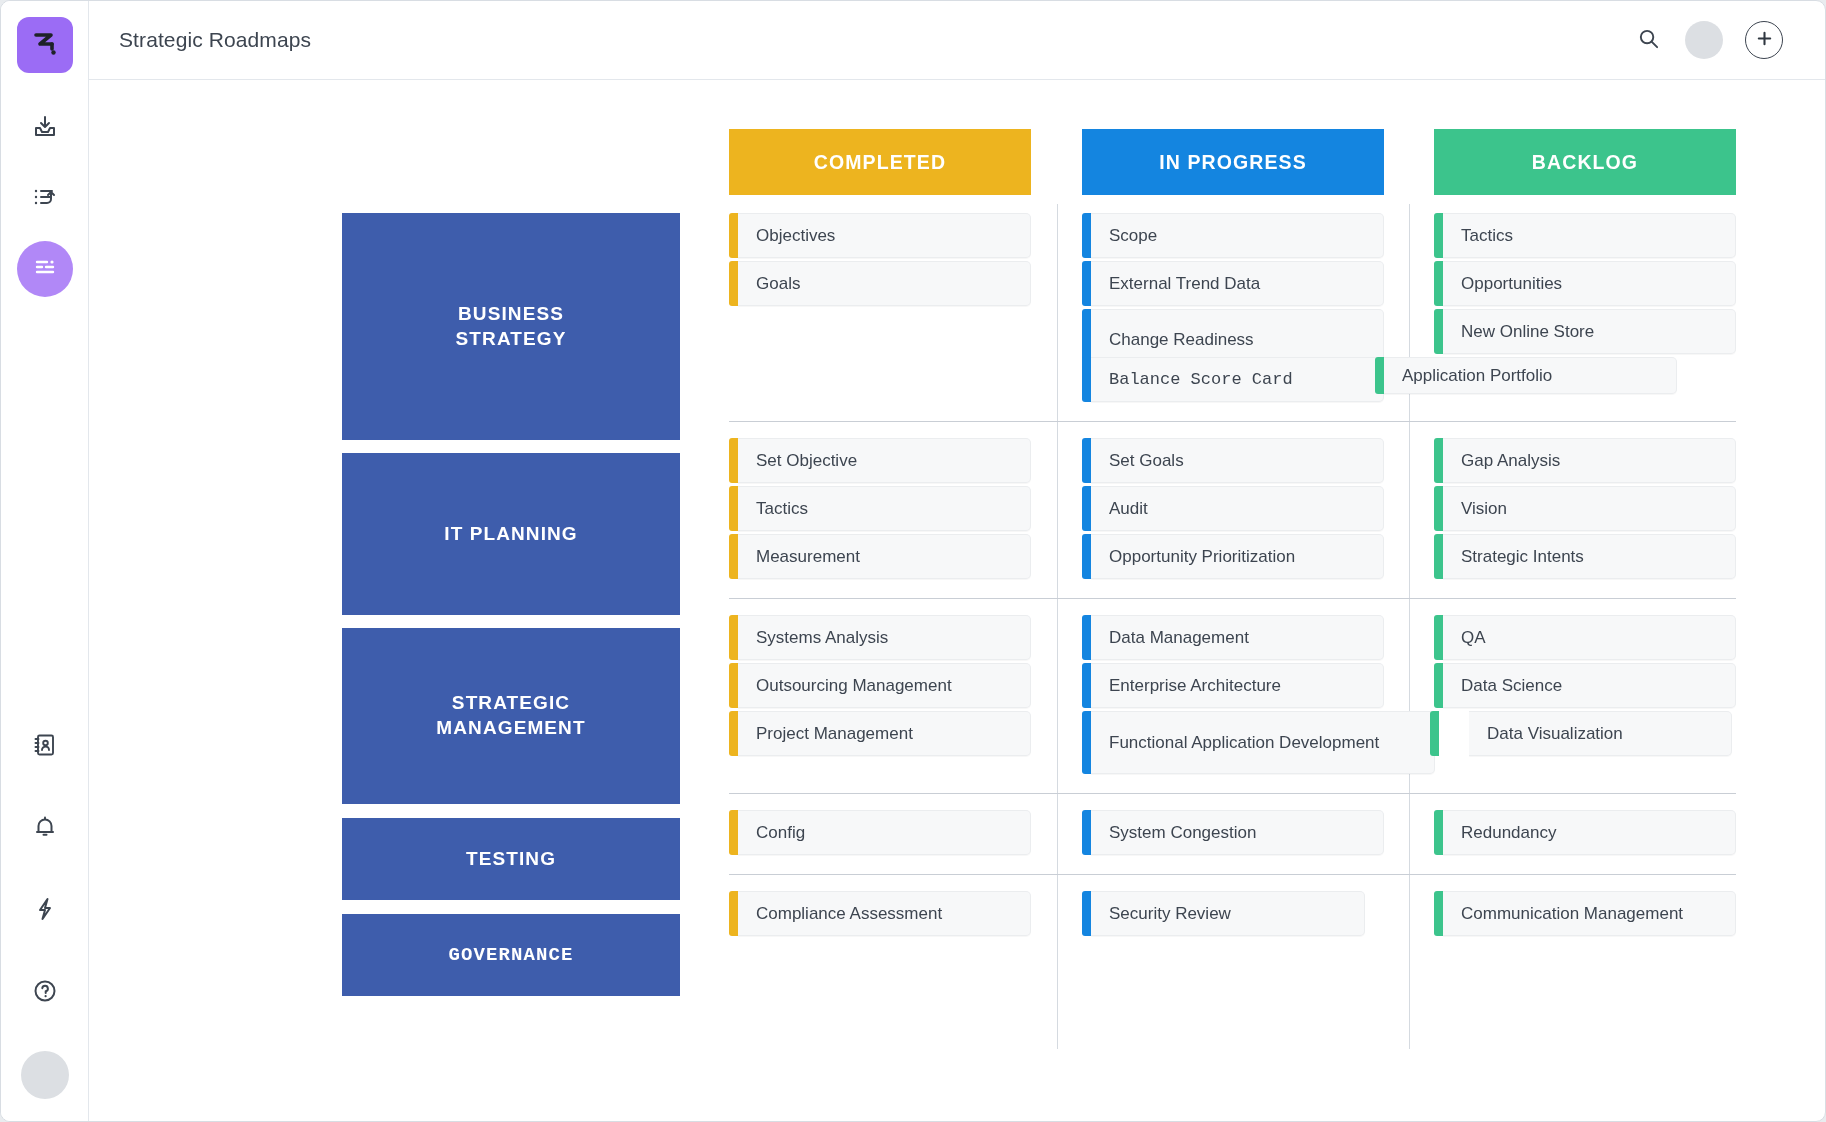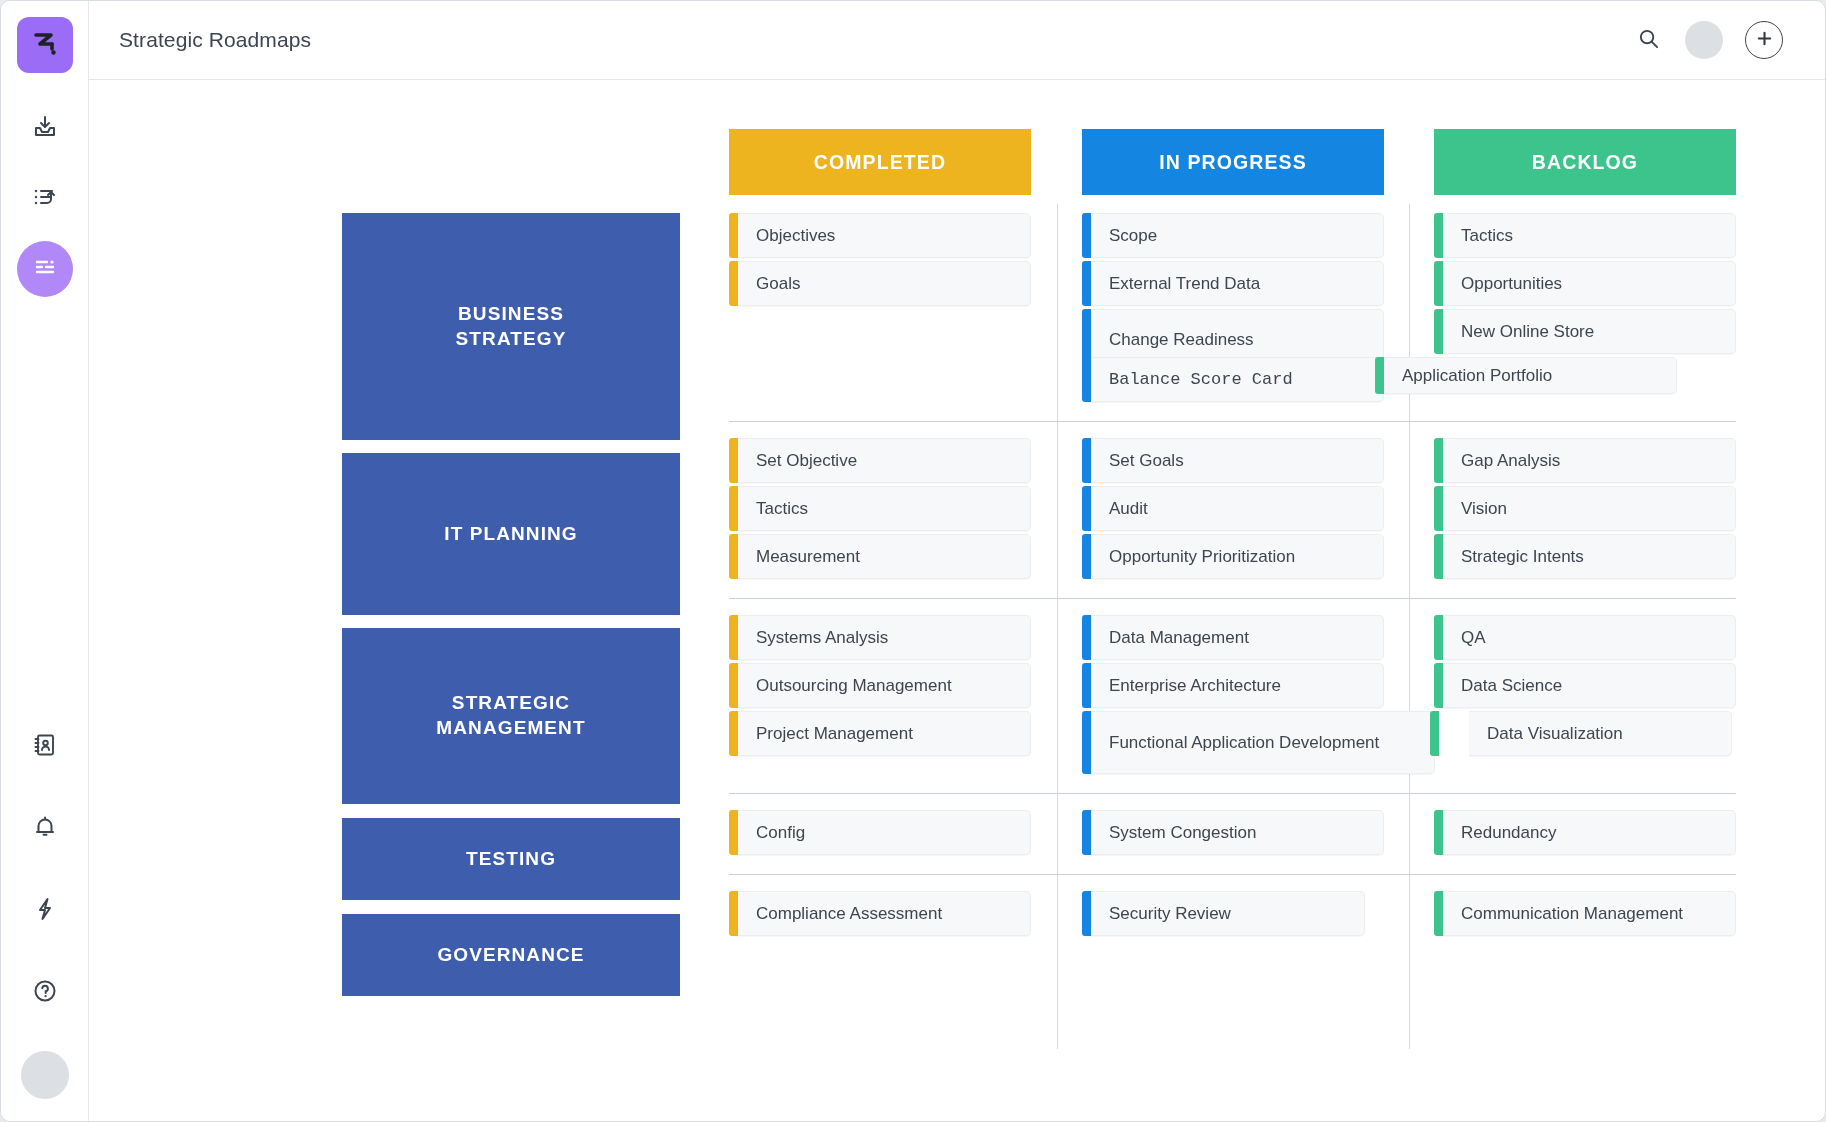--- a/index.html
+++ b/index.html
@@ -489,21 +489,21 @@
           </div>
           <div class="card" style="left: 993px; width: 302px; top: 730px; height: 45px;">
             <div class="card-accent" style="background: rgb(20, 133, 224);"></div>
             <div class="card-body">System Congestion</div>
           </div>
           <div class="card" style="left: 1345px; width: 302px; top: 730px; height: 45px;">
             <div class="card-accent" style="background: rgb(60, 196, 140);"></div>
             <div class="card-body">Redundancy</div>
           </div>
           <div class="h-div" style="left: 640px; width: 1007px; top: 794px;"></div>
-          <div class="row-label" style="left: 253px; width: 338px; top: 834px; height: 82px; background: rgb(62, 93, 172);">
+          <div class="row-label" style="left: 253px; width: 338px; top: 834px; height: 82px; background: rgb(62, 93, 172); font-family: Liberation Mono, monospace;">
             <span style="white-space: pre-line;">GOVERNANCE</span>
           </div>
           <div class="card" style="left: 640px; width: 302px; top: 811px; height: 45px;">
             <div class="card-accent" style="background: rgb(237, 180, 31);"></div>
             <div class="card-body">Compliance Assessment</div>
           </div>
           <div class="card" style="left: 993px; width: 283px; top: 811px; height: 45px;">
             <div class="card-accent" style="background: rgb(20, 133, 224);"></div>
             <div class="card-body">Security Review</div>
           </div>

